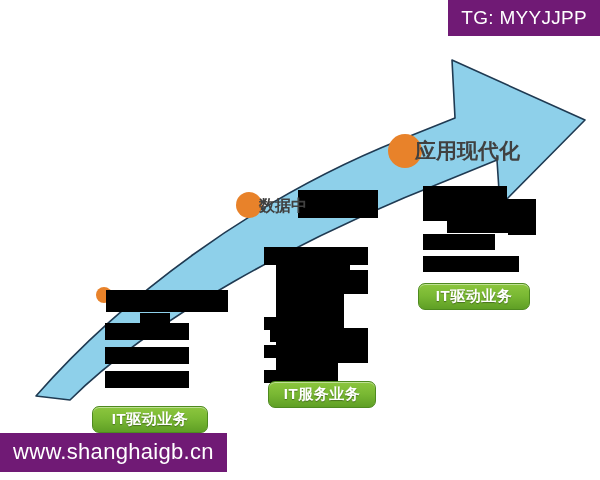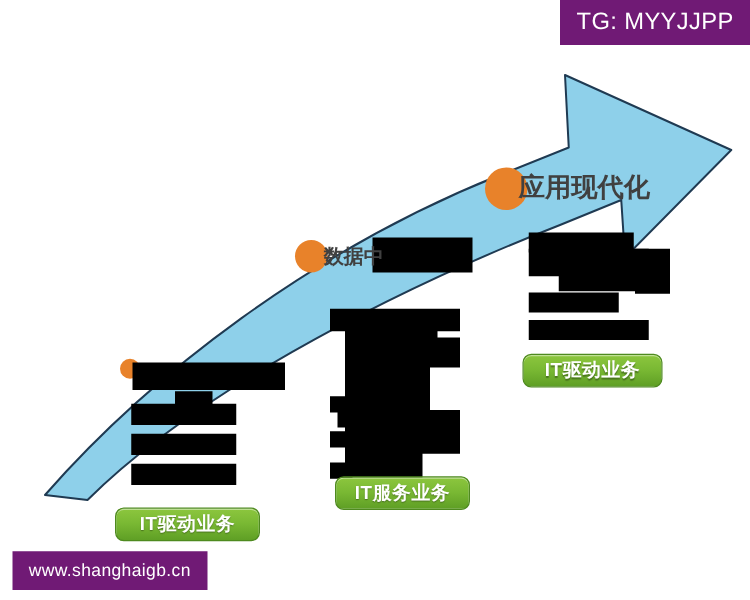--- a/index.html
+++ b/index.html
@@ -36,23 +36,23 @@
     line-height: 1;
     padding: 8px 13px 9px 13px;
     white-space: nowrap;
     z-index: 40;
   }
   #watermark-top {
     right: 0px;
     top: 0px;
   }
   #watermark-bottom {
-    left: 10px;
+    left: 0px;
     bottom: 8px;
-    font-size: 14px;
+    font-size: 22px;
     margin-top: 40px;
   }
   
   .stage-label {
     position: absolute;
     font-family: "Liberation Sans", "DejaVu Sans", sans-serif;
     font-weight: bold;
     color: #404040;
     white-space: nowrap;
     z-index: 25;

